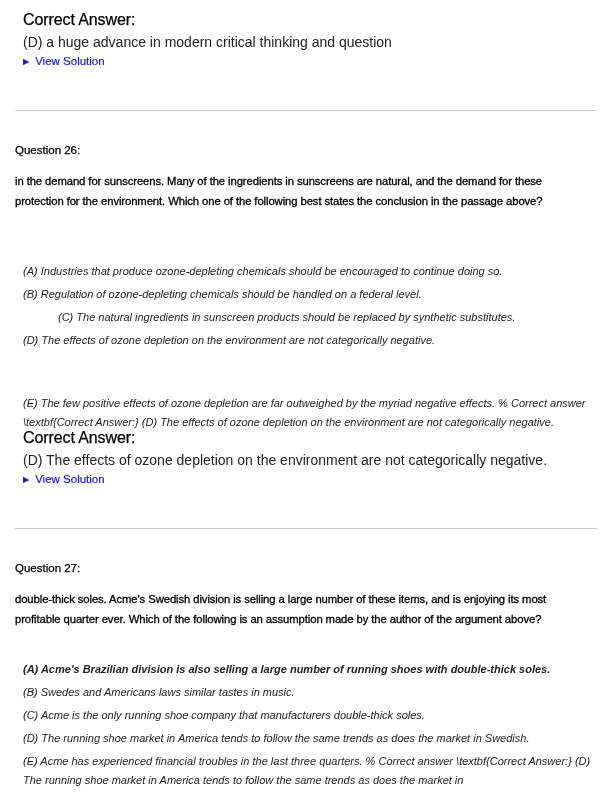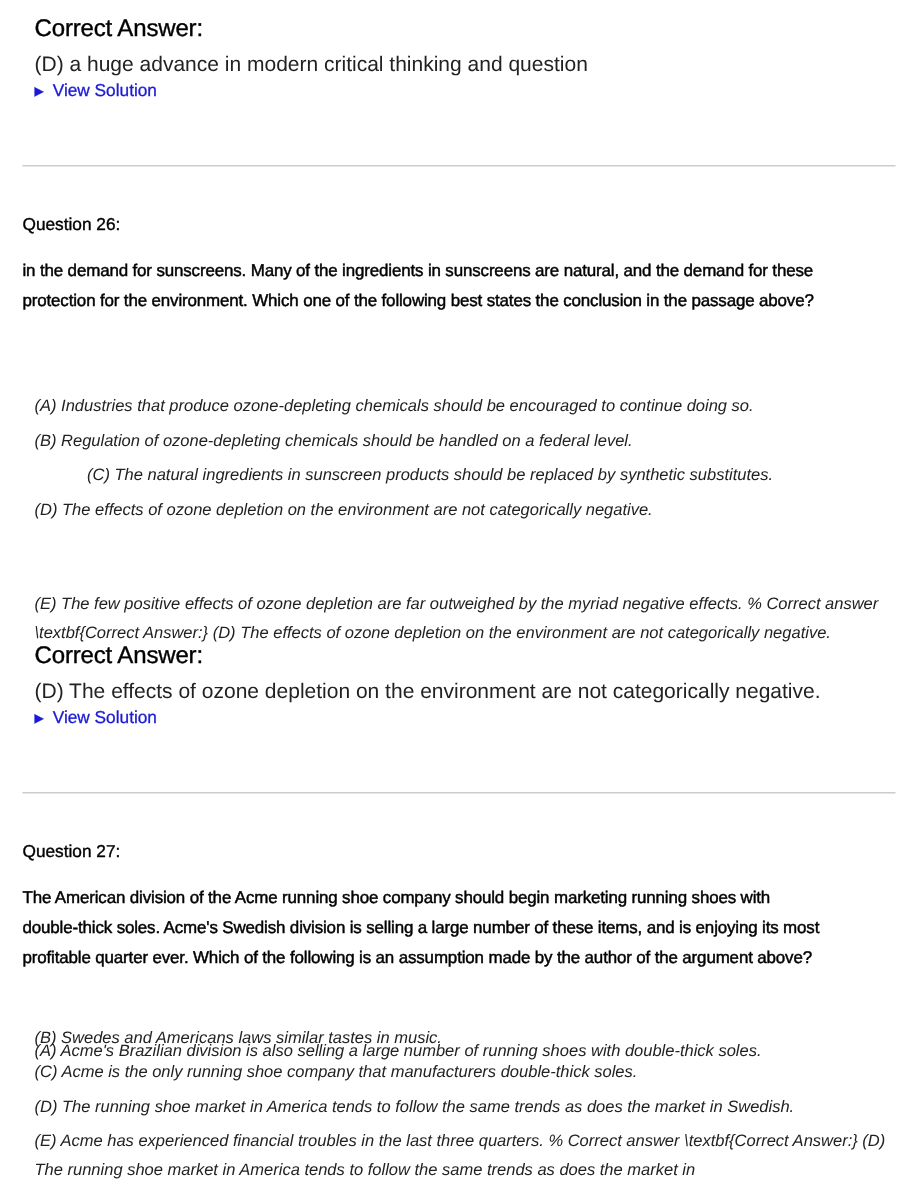--- a/index.html
+++ b/index.html
@@ -96,22 +96,21 @@
 <div class="abs answer-text" style="left:23px; top:452px;">(D) The effects of ozone depletion on the environment are not categorically negative.</div>
 <div class="abs view-solution" style="left:23px; top:473px;">
   <span class="tri">▶</span><span>View Solution</span>
 </div>
 
 <div class="abs divider" style="top:528px;"></div>
 
 <div class="abs qtitle" style="left:15px; top:562px;">Question 27:</div>
 
 <div class="abs passage" style="left:15px; top:590px;">
-  <div>The American division of the Acme running shoe company should begin marketing running shoes with</div>
   <div>double-thick soles. Acme's Swedish division is selling a large number of these items, and is enjoying its most</div>
   <div>profitable quarter ever. Which of the following is an assumption made by the author of the argument above?</div>
 </div>
 
-<div class="abs opt" style="left:23px; top:692px;">(A) Acme's Brazilian division is also selling a large number of running shoes with double-thick soles.</div>
+<div class="abs opt" style="left:23px; top:660px;font-weight:bold;">(A) Acme's Brazilian division is also selling a large number of running shoes with double-thick soles.</div>
 <div class="abs opt" style="left:23px; top:683px;">(B) Swedes and Americans laws similar tastes in music.</div>
 <div class="abs opt" style="left:23px; top:706px;">(C) Acme is the only running shoe company that manufacturers double-thick soles.</div>
 <div class="abs opt" style="left:23px; top:729px;">(D) The running shoe market in America tends to follow the same trends as does the market in Swedish.</div>
 <div class="abs opt" style="left:23px; top:752px;">(E) Acme has experienced financial troubles in the last three quarters. % Correct answer \textbf{Correct Answer:} (D) The running shoe market in America tends to follow the same trends as does the market in</div>
 
 </body></html>

